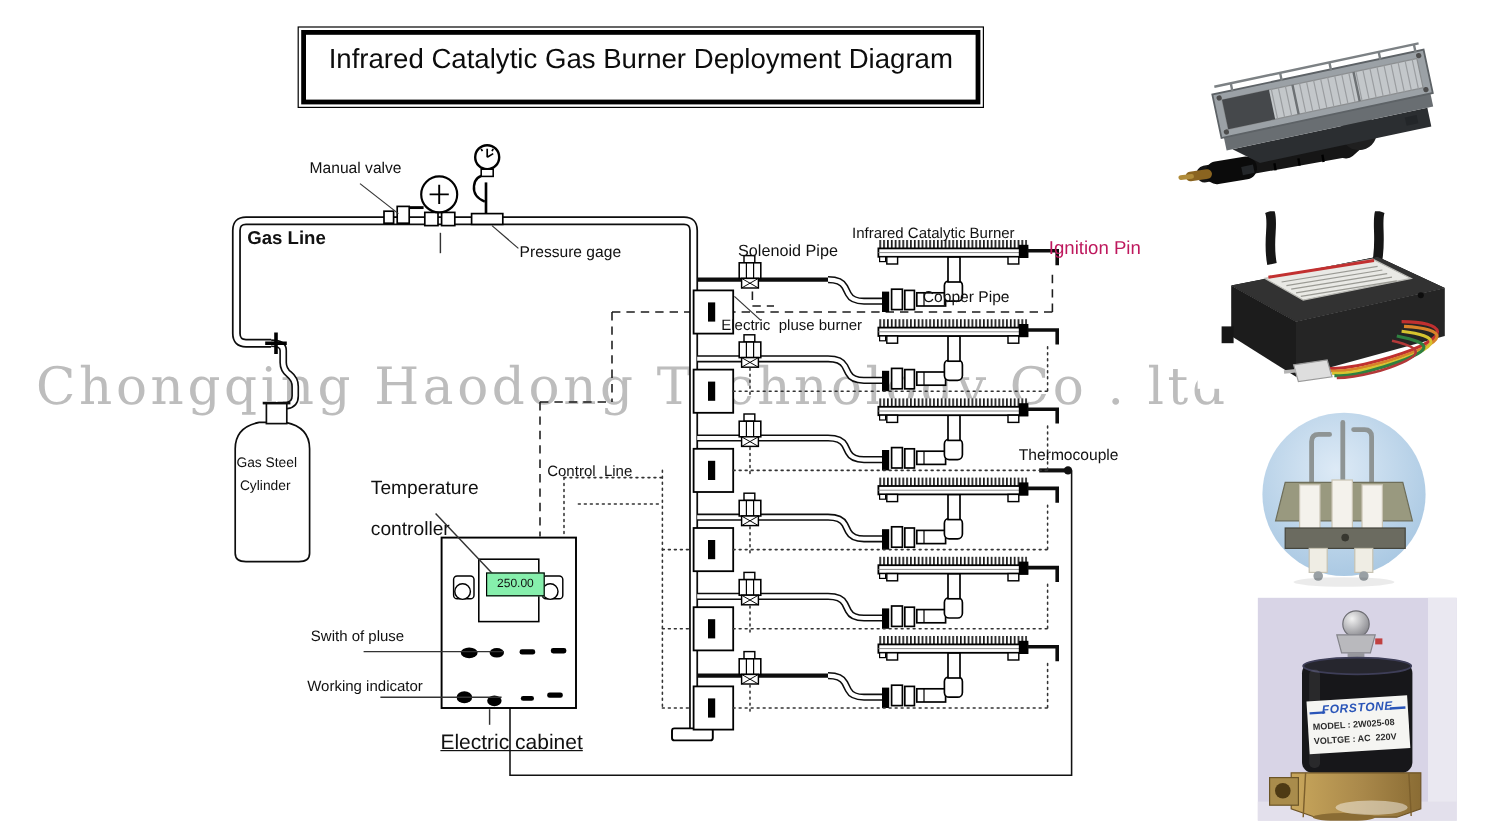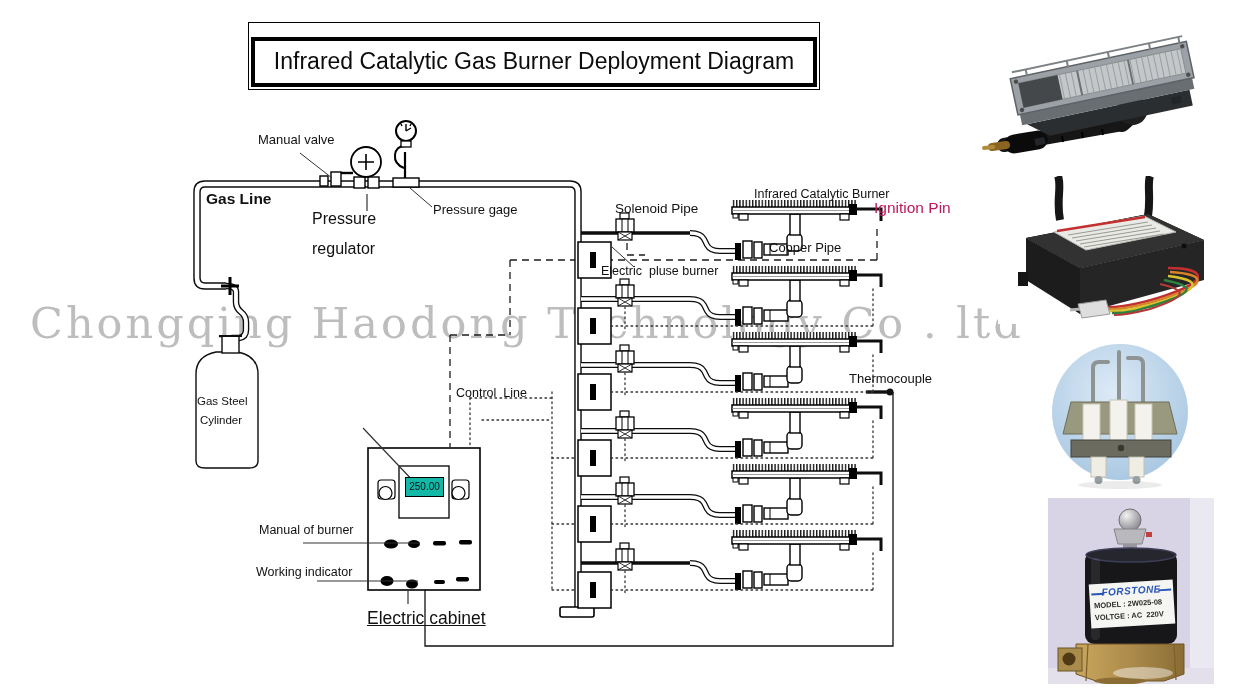--- a/index.html
+++ b/index.html
@@ -5,38 +5,38 @@
   html,body{margin:0;padding:0;background:#fff;}
   #stage{position:relative;width:1245px;height:691px;background:#fff;overflow:hidden;
          font-family:"Liberation Sans",sans-serif;color:#111;}
   
   #watermark{position:absolute;left:30px;top:298px;width:960px;
     font-family:"DejaVu Serif",serif;font-size:43px;letter-spacing:3px;color:#bdbdbd;
     white-space:nowrap;z-index:1;}
   
   #title-box{position:absolute;left:248px;top:22px;width:572px;z-index:6;
     border:1px solid #000;padding:2px;background:#fff;box-sizing:border-box;}
-  #title-inner{border:4px solid #000;padding:7px 10px 8px;text-align:center;margin-top:12px;}
+  #title-inner{border:4px solid #000;padding:7px 10px 20px;text-align:center;}
   #title-inner span{font-size:23px;color:#0c0c0c;}
   
   #schematic{position:absolute;left:0;top:0;z-index:2;}
   
   .lbl{position:absolute;z-index:3;font-size:13px;white-space:pre;line-height:15px;}
   .f15b{font-size:15.5px;font-weight:bold;}
   .f16{font-size:16px;line-height:30px;}
   .f16c{font-size:16px;line-height:34px;}
   .f12{font-size:12.5px;}
   .f13{font-size:13.5px;}
   .f17{font-size:17.5px;text-decoration:underline;}
   .f11c{font-size:11.5px;line-height:19px;text-align:center;}
   .gray{color:#be185d;font-size:15.5px;}
   
-  #display{position:absolute;left:405px;top:477px;width:39px;height:20px;z-index:3;
+  #display{position:absolute;left:405px;top:477px;width:49px;height:20px;z-index:3;
     border:1.5px solid #000;box-sizing:border-box;text-align:center;font-size:10px;
-    line-height:17px;background:#14b8a6;}
+    line-height:17px;background:#86efac;}
   
   .photo{position:absolute;z-index:4;background:#fff;}
   #photo-burner{left:962px;top:12px;width:278px;height:158px;}
   #photo-igniter{left:998px;top:176px;width:232px;height:148px;}
   #photo-needle{left:1035px;top:340px;width:170px;height:154px;}
   #photo-valve{left:1048px;top:498px;width:166px;height:186px;}
   
   #valve-label{position:absolute;left:42px;top:84px;width:84px;height:44px;background:#f5f5f2;
     transform:rotate(-3.5deg);z-index:5;box-sizing:border-box;padding-top:3px;}
   #valve-brand{color:#2a55b8;font-weight:bold;font-style:italic;font-size:10px;text-align:center;
@@ -305,33 +305,33 @@
         <path stroke="#333" stroke-width="1" fill="none" d="M612,247 L634,267"></path>
         <path stroke="#333" stroke-width="1.2" fill="none" d="M363,428 L416,484"></path>
         <path stroke="#333" stroke-width="1.2" fill="none" d="M303,543 L420,543"></path>
         <path stroke="#333" stroke-width="1.2" fill="none" d="M317,581 L418,581"></path>
         <path stroke="#333" stroke-width="1.2" fill="none" d="M408,591 L408,604"></path>
       </g>
   </svg>
 
   <span class="lbl" style="left:258px;top:132px">Manual valve</span>
   <span class="lbl f15b" style="left:206px;top:191px">Gas Line</span>
-  <span class="lbl f16" style="left:312px;top:204px">Pressure
-regulator</span>
   <span class="lbl" style="left:433px;top:202px">Pressure gage</span>
   <span class="lbl f13" style="left:615px;top:201px">Solenoid Pipe</span>
-  <span class="lbl f12" style="left:754px;top:187px">Infrared Catalytic Burner</span>
+  <span class="lbl f12" style="left:710px;top:187px">Infrared Catalytic Burner</span>
   <span class="lbl gray" style="left:874px;top:200px">Ignition Pin</span>
   <span class="lbl" style="left:769px;top:240px">Copper Pipe</span>
   <span class="lbl f12" style="left:601px;top:264px">Electric  pluse burner</span>
   <span class="lbl f12" style="left:456px;top:386px">Control  Line</span>
   <span class="lbl" style="left:849px;top:371px">Thermocouple</span>
-  <span class="lbl f11c" style="left:197px;top:392px;width:48px">Gas Steel
+  <span class="lbl f11c" style="left:197px;top:377px;width:48px">Gas Steel
 Cylinder</span>
-  <span class="lbl f12" style="left:259px;top:523px">Manual of burner</span>
+  <span class="lbl f16c" style="left:309px;top:391px">Temperature
+controller</span>
+  <span class="lbl f12" style="left:259px;top:523px">Swith of pluse</span>
   <span class="lbl f12" style="left:256px;top:565px">Working indicator</span>
   <span class="lbl f17" style="left:367px;top:611px">Electric cabinet</span>
 
   <div id="display">250.00</div>
 
   <div class="photo" id="photo-burner">
     <svg width="278" height="158" viewBox="0 0 278 158">
       <g>
         <path d="M160,112 L178,96" stroke="#141414" stroke-width="16" stroke-linecap="round" fill="none"></path>
         <path d="M42,133 L160,112" stroke="#161616" stroke-width="14" stroke-linecap="round" fill="none"></path>

